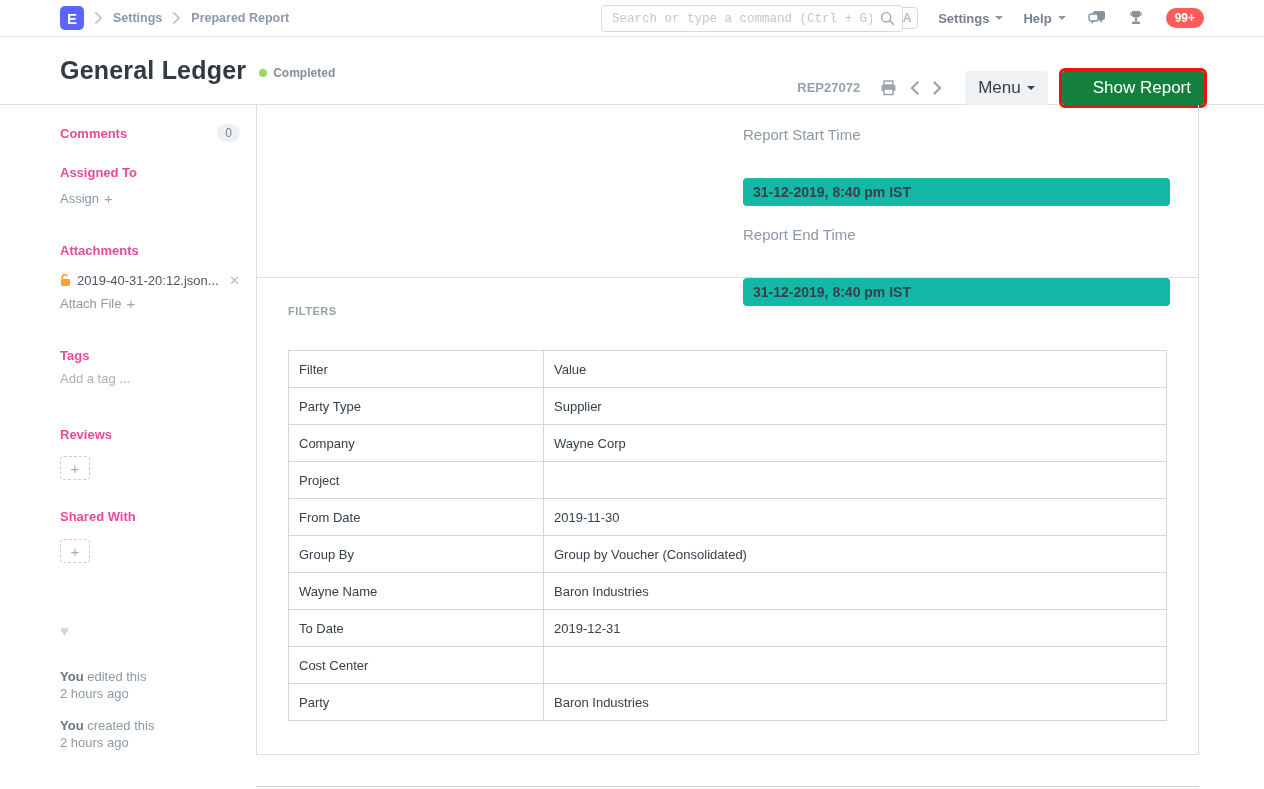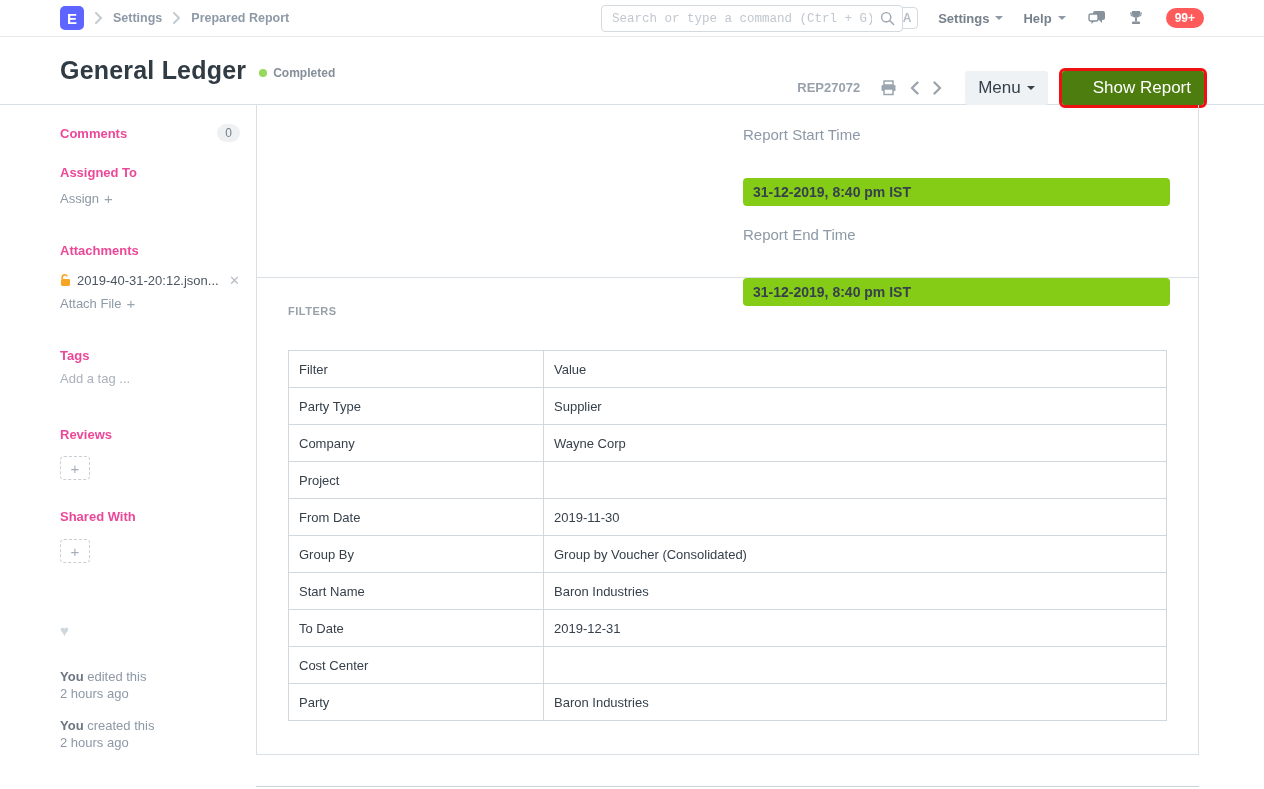--- a/index.html
+++ b/index.html
@@ -38,21 +38,21 @@
   .page-title { font-size:25px; font-weight:700; color:#313b44; letter-spacing:.2px; }
   .status { display:flex; align-items:center; margin-left:13px; margin-top:4px; }
   .status-dot { width:8px; height:8px; border-radius:50%; background:#98d85b; margin-right:6px; }
   .status-text { font-size:12px; font-weight:700; color:#848f99; }
   .head-right { margin-left:auto; display:flex; align-items:center;margin-top:34px; }
   .doc-id { font-size:13px; font-weight:600; color:#98a1ab; margin-right:14px; }
   .head-ico { margin:0 6px; cursor:pointer; display:flex; align-items:center; }
   .btn { border:none; border-radius:3px; font-size:17px; font-family:inherit; cursor:pointer;
     padding:7px 13px; display:inline-flex; align-items:center; }
   .btn-default { background:#eef2f5; color:#36414c; margin-left:16px; }
-  .btn-primary { background:#4d7c0f; color:#fff; font-weight:400; margin-left:14px;
+  .btn-primary { background:#15803d; color:#fff; font-weight:400; margin-left:14px;
     outline:3px solid #ee1111;padding-left:31px; }
 
   
   .layout { display:flex; padding-left:60px; }
   .sidebar { width:180px; margin-right:16px; padding-top:19px; font-size:13px; }
   .sb-row { display:flex; align-items:center; justify-content:space-between; }
   .sb-heading { font-weight:600; color:#ec4899; }
   .sb-link { color:#8d99a6; cursor:pointer; display:inline-flex; align-items:center; }
   .sb-plus { margin-left:5px; font-size:15px; color:#9aa5b0; }
   .count-pill { background:#eef0f2; color:#74808c; border-radius:10px; font-size:12px;
@@ -66,21 +66,21 @@
   .heart { color:#cfd7dd; font-size:15px; cursor:pointer; }
   .activity { line-height:17px; color:#8d99a6; }
   .activity b { color:#6c7680; }
 
   
   .form-card { width:943px; height:650px; border-left:1px solid #d8dfe5;
     border-right:1px solid #d8dfe5; border-bottom:1px solid #d8dfe5; }
   .sec1 { height:172px; padding-top:21px; }
   .field-col { margin-left:486px; width:427px; }
   .field-label { font-size:15px; color:#8d99a6; margin-bottom:7px; }
-  .field-value { background:#84cc16; border-radius:4px; padding:6px 10px; font-size:14px;
+  .field-value { background:#14b8a6; border-radius:4px; padding:6px 10px; font-size:14px;
     font-weight:700; color:#36414c; height:28px; line-height:16px; margin-bottom:20px;margin-top:35px; }
   .sec2 { border-top:1px solid #d8dfe5; padding:27px 31px 34px 31px; }
   .sec-heading { font-size:11px; font-weight:600; letter-spacing:.5px; color:#98a1a9;
     margin-bottom:33px; }
   table.filters { border-collapse:collapse; width:879px; table-layout:fixed; }
   table.filters td, table.filters th { border:1px solid #d1d8dd; font-size:13px;
     font-weight:400; text-align:left; color:#36414c; padding:10px 10px; height:37px; }
   table.filters .col-filter { width:255px; }
 
   .bottom-divider { margin-left:256px; width:943px; border-top:1px solid #ccd4da;
@@ -276,21 +276,21 @@
           </tr>
           <tr>
             <td>From Date</td>
             <td>2019-11-30</td>
           </tr>
           <tr>
             <td>Group By</td>
             <td>Group by Voucher (Consolidated)</td>
           </tr>
           <tr>
-            <td>Start Name</td>
+            <td>Wayne Name</td>
             <td>Baron Industries</td>
           </tr>
           <tr>
             <td>To Date</td>
             <td>2019-12-31</td>
           </tr>
           <tr>
             <td>Cost Center</td>
             <td></td>
           </tr>

